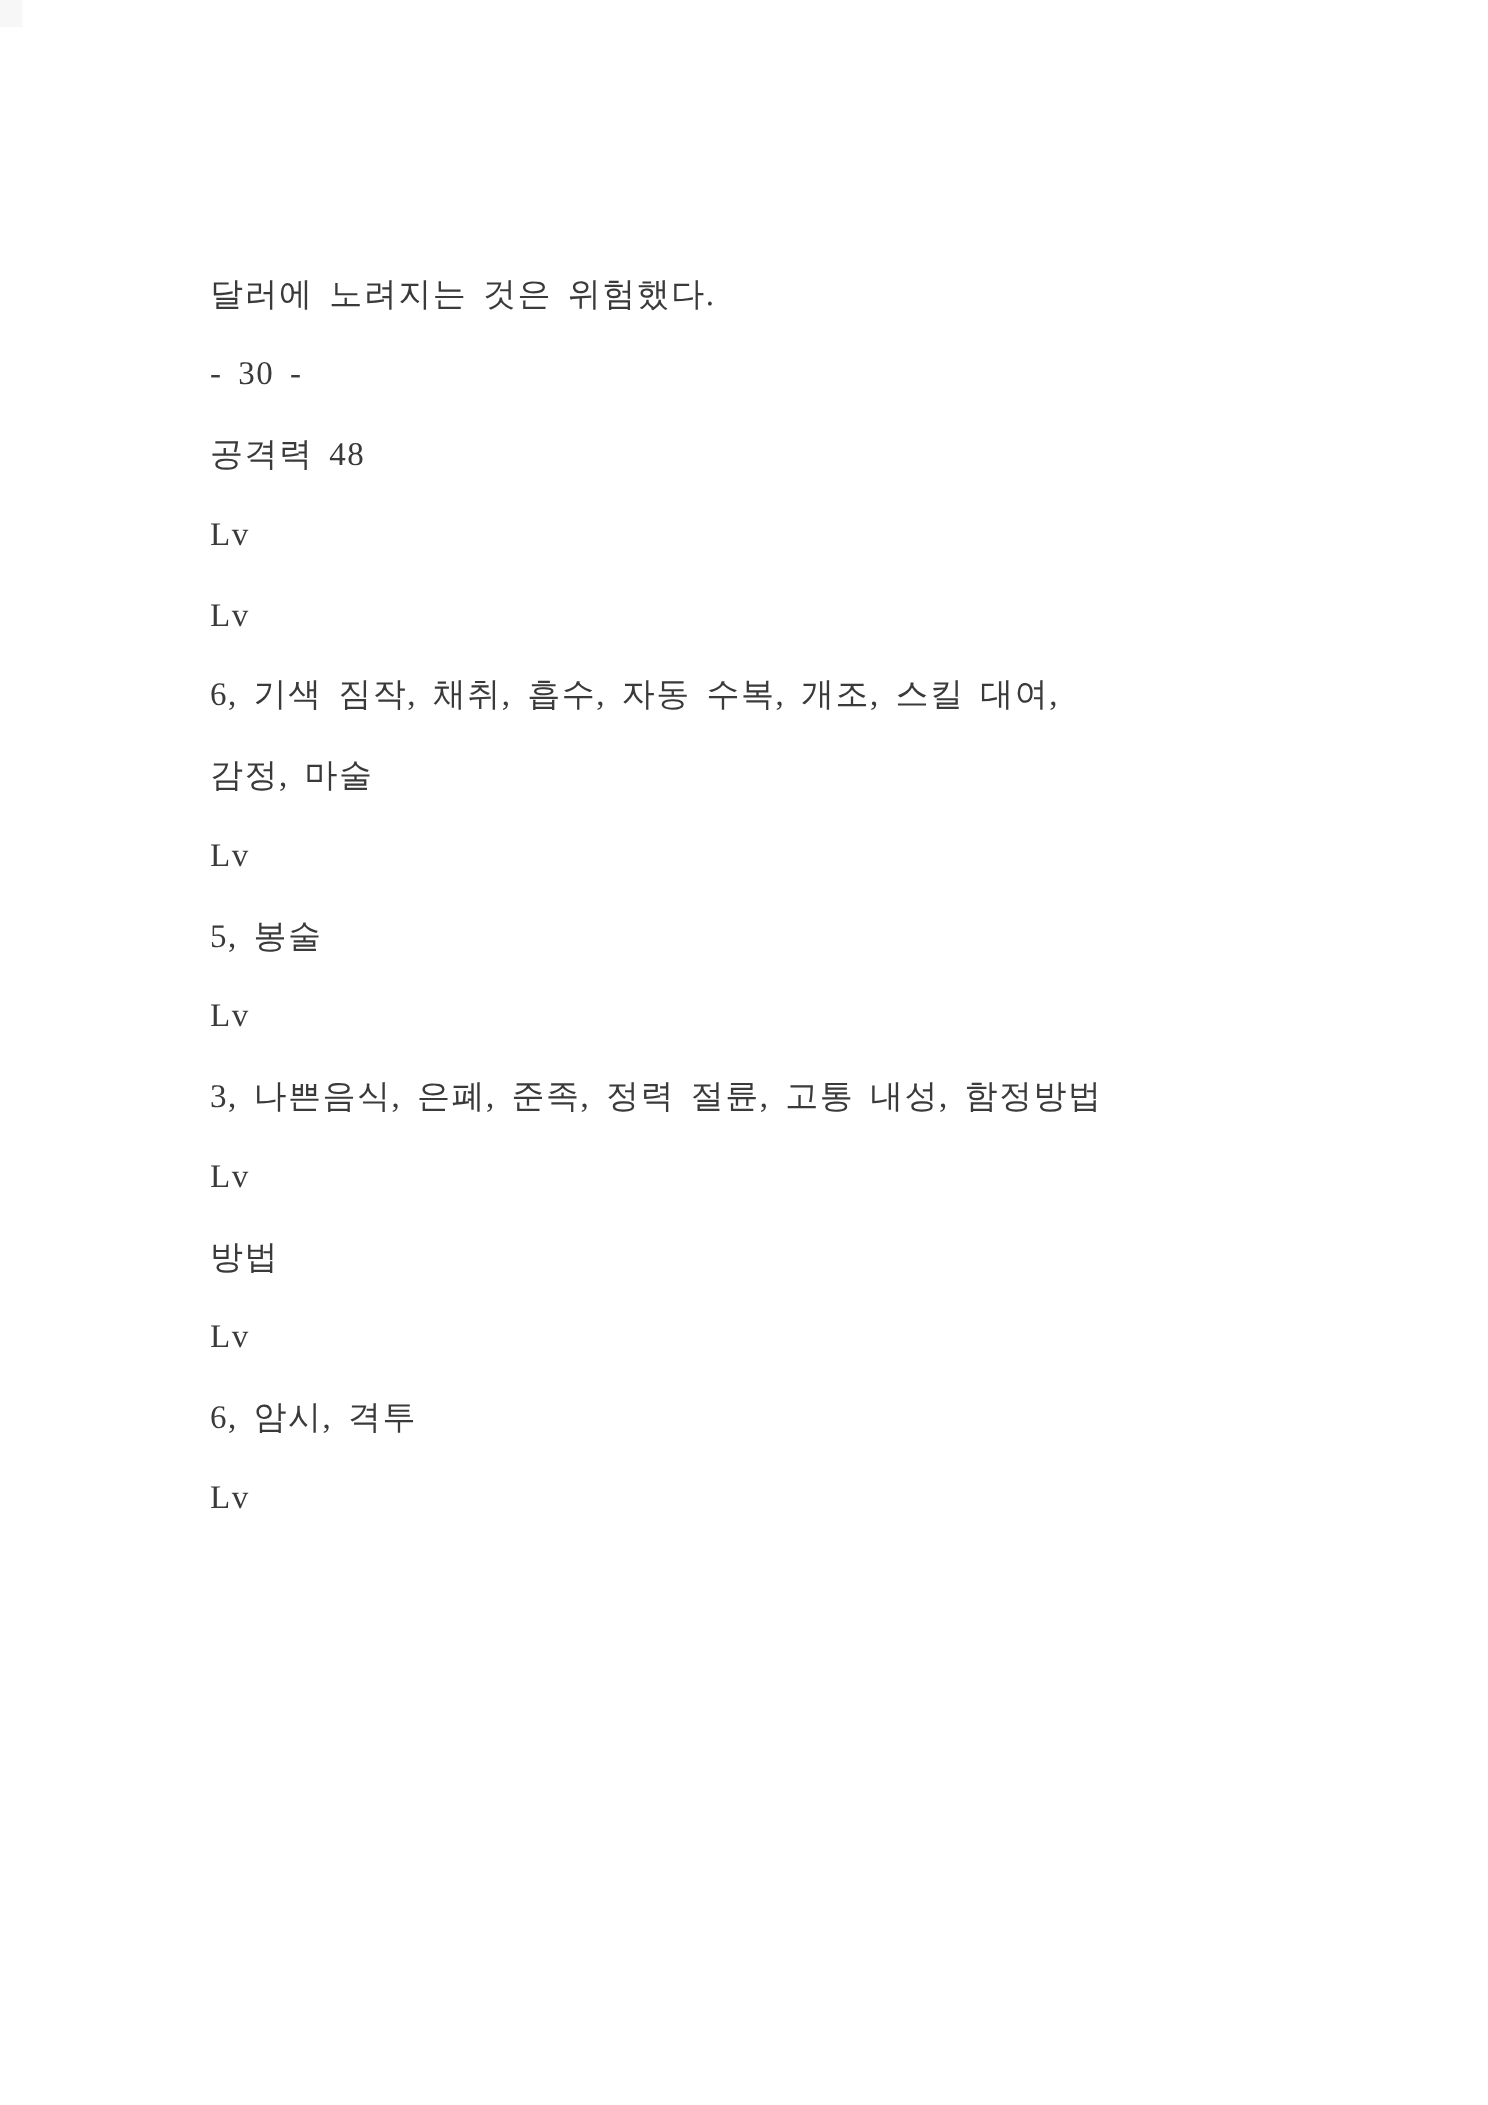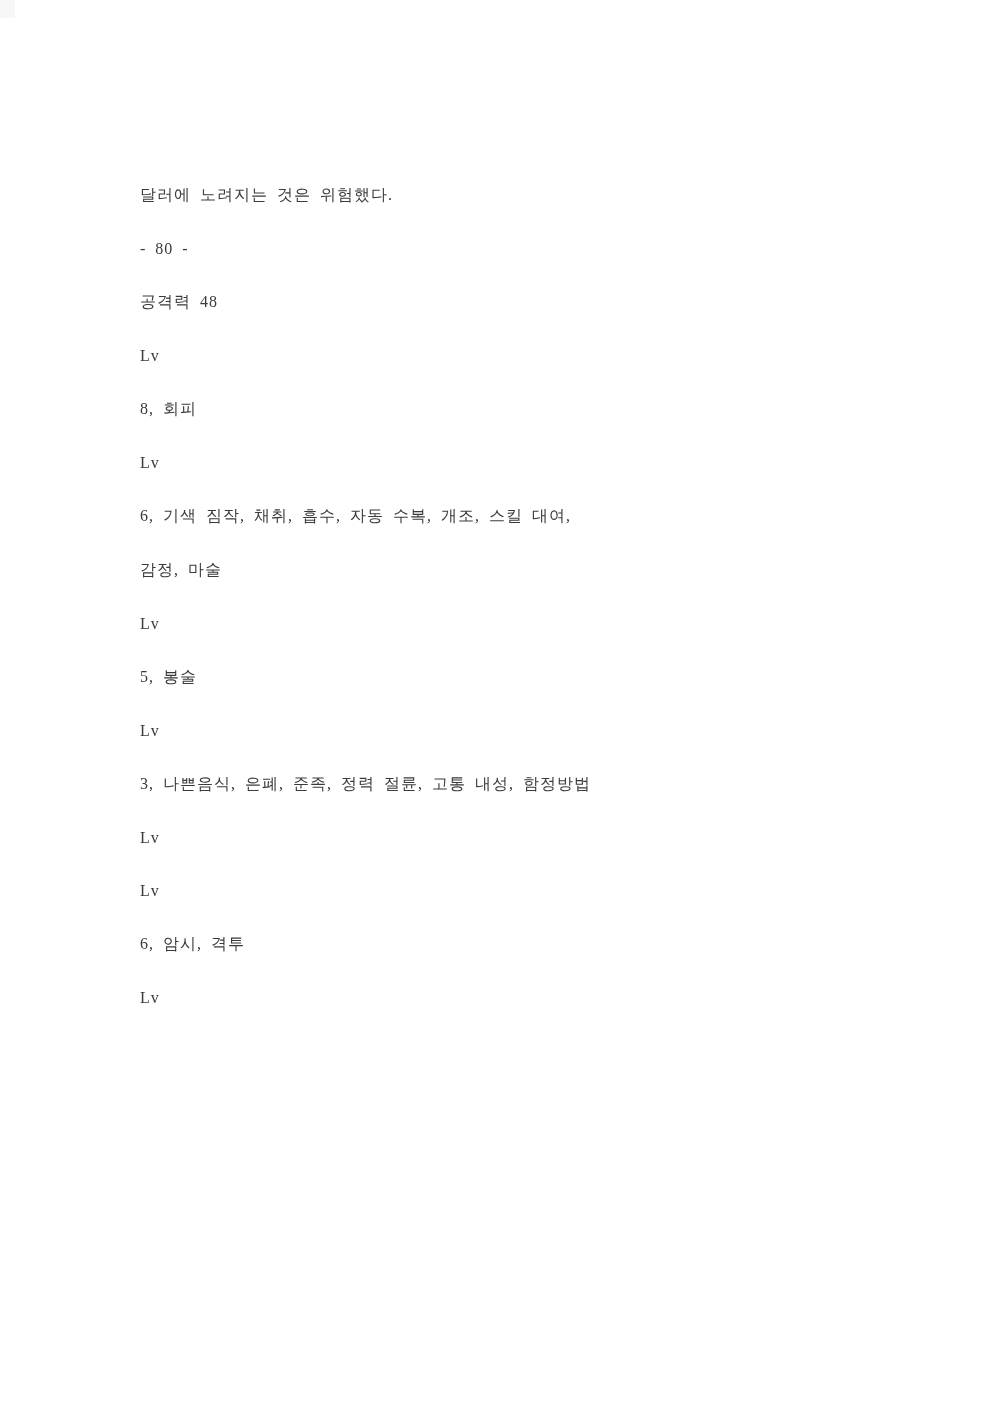--- a/index.html
+++ b/index.html
@@ -26,42 +26,42 @@
     position: absolute;
     left: 140px;
     top: 169px;
     right: 60px;
   }
   .text-line {
     margin: 0;
     height: 53.5px;
     display: flex;
     align-items: center;
-    font-size: 16px;
+    font-size: 22px;
     color: #3a3a3a;
     letter-spacing: 1px;
     word-spacing: 4px;
     white-space: nowrap;
   }
 </style>
 </head>
 <body>
 
 <div class="corner-artifact"></div>
 
 <div class="doc-page">
   <p class="text-line">달러에 노려지는 것은 위험했다.</p>
-  <p class="text-line">- 80 -</p>
+  <p class="text-line">- 30 -</p>
   <p class="text-line">공격력 48</p>
   <p class="text-line">Lv</p>
-  <p class="text-line">8, 회피</p>
   <p class="text-line">Lv</p>
   <p class="text-line">6, 기색 짐작, 채취, 흡수, 자동 수복, 개조, 스킬 대여,</p>
   <p class="text-line">감정, 마술</p>
   <p class="text-line">Lv</p>
   <p class="text-line">5, 봉술</p>
   <p class="text-line">Lv</p>
   <p class="text-line">3, 나쁜음식, 은폐, 준족, 정력 절륜, 고통 내성, 함정방법</p>
   <p class="text-line">Lv</p>
+  <p class="text-line">방법</p>
   <p class="text-line">Lv</p>
   <p class="text-line">6, 암시, 격투</p>
   <p class="text-line">Lv</p>
 </div>
 
 </body></html>

